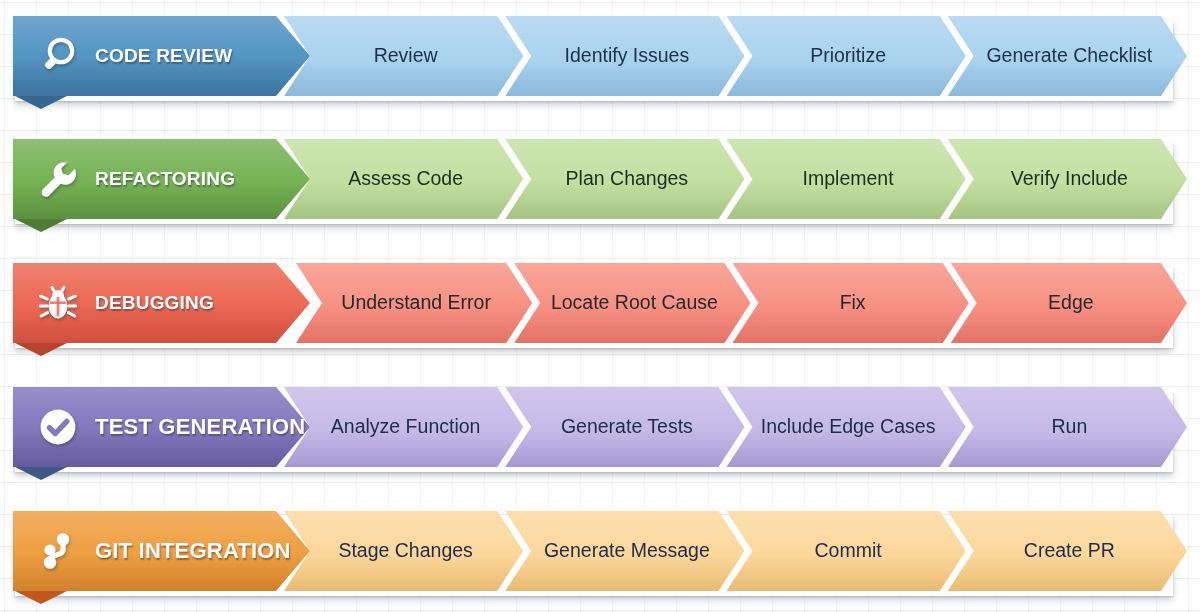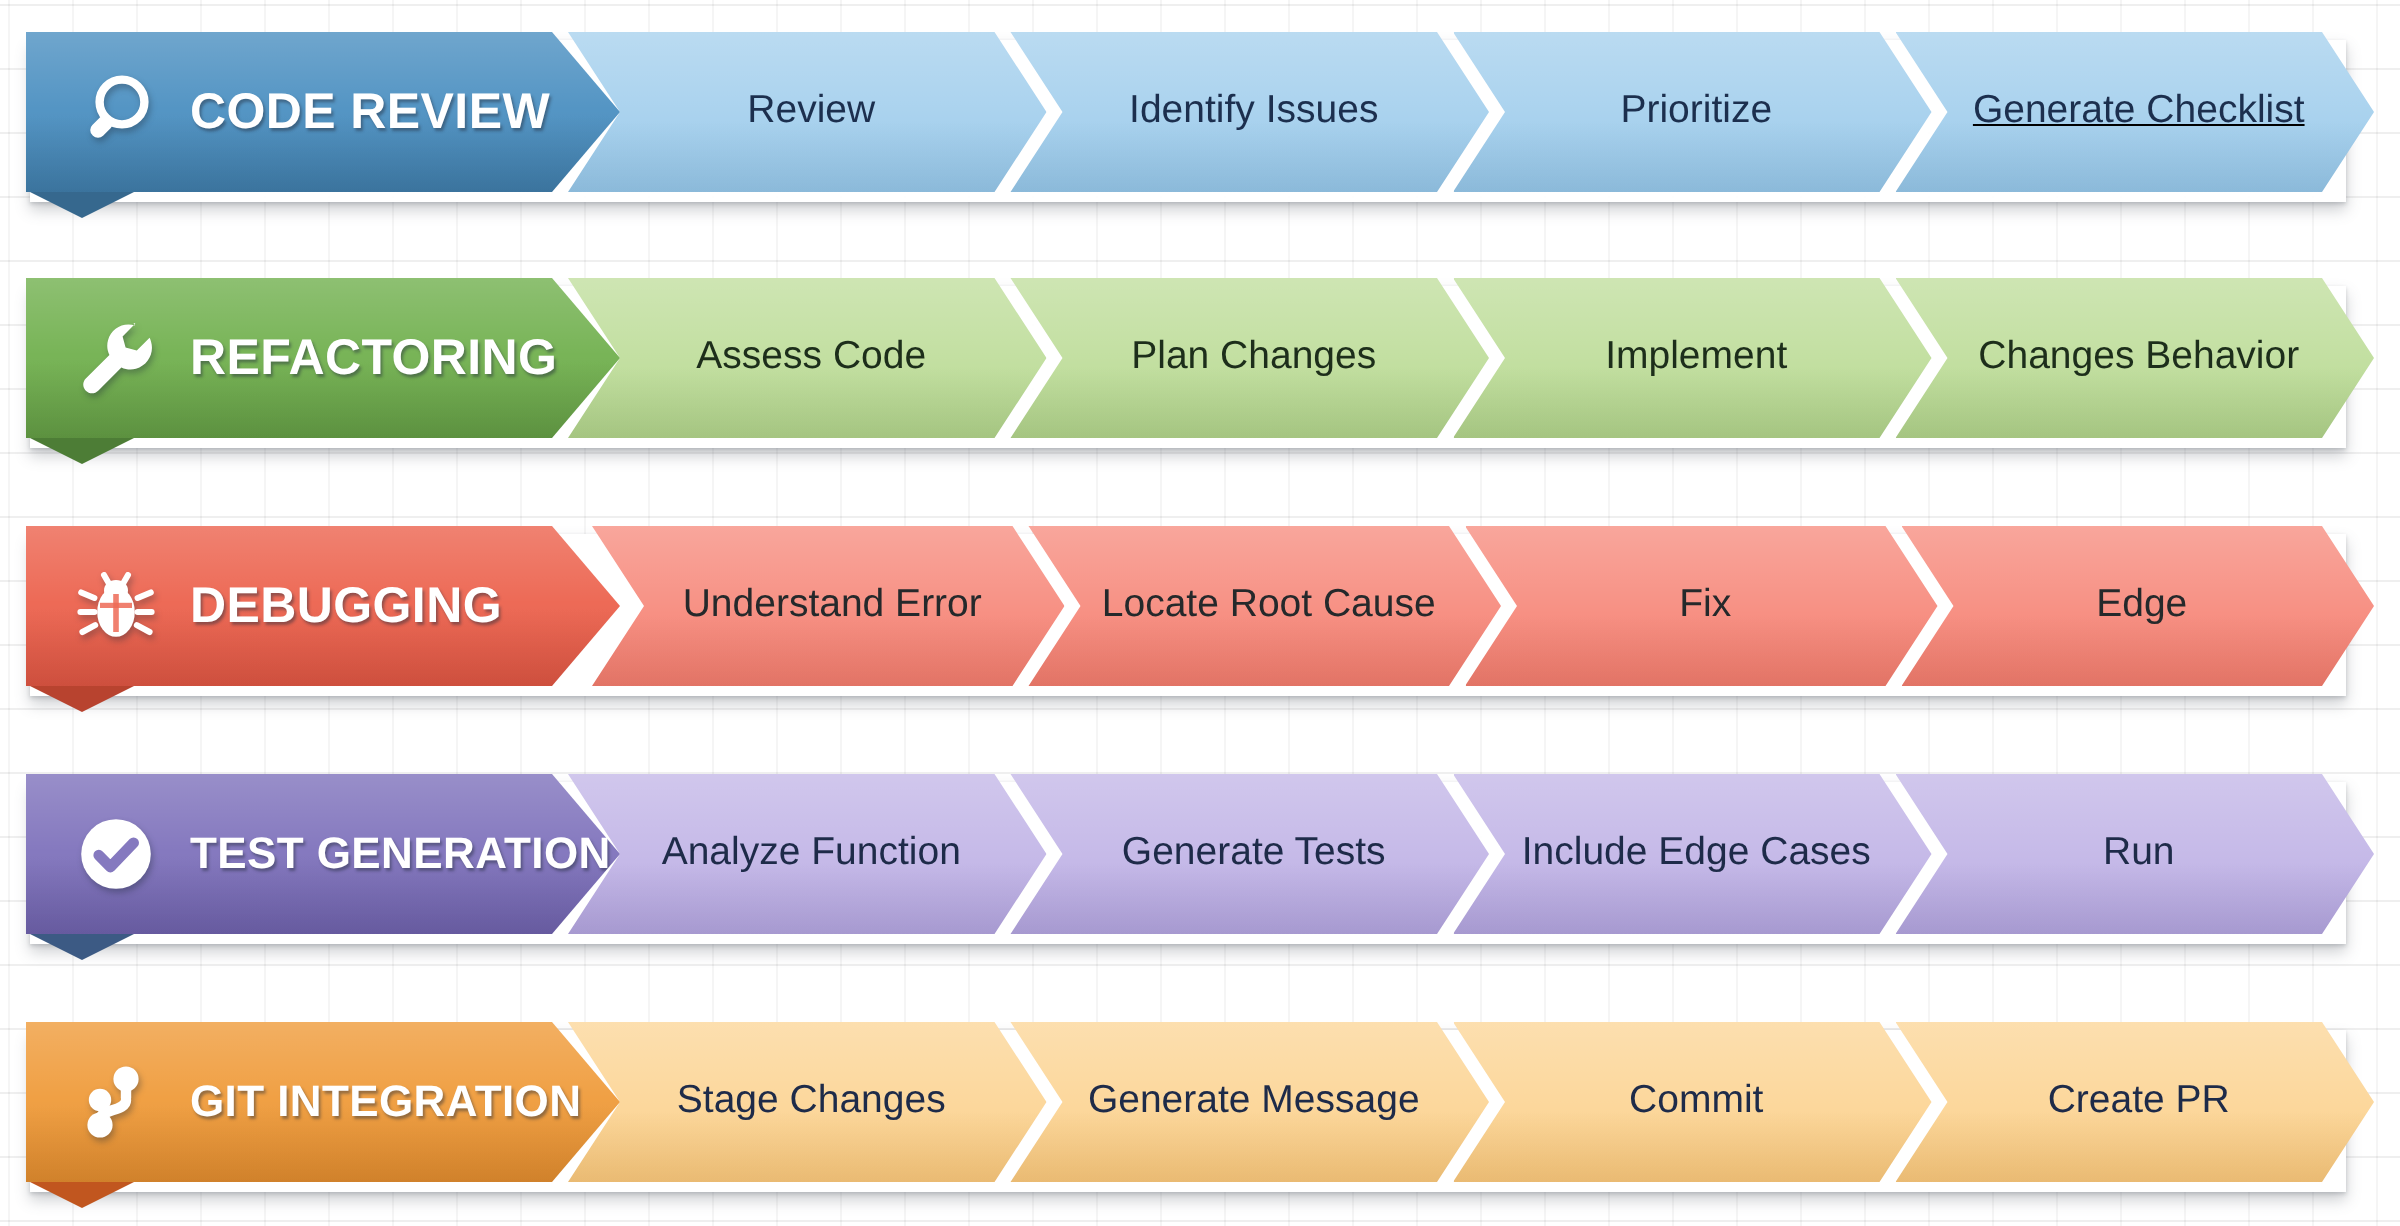--- a/index.html
+++ b/index.html
@@ -117,21 +117,21 @@
     position: relative;
     z-index: 3;
     filter: drop-shadow(1.5px 2px 1.5px rgba(30,40,55,.35));
   }
   .label-icon svg { display: block; }
 
   .label-text {
     position: relative;
     z-index: 3;
     color: #ffffff;
-    font-size: 25px;
+    font-size: 19px;
     font-weight: bold;
     letter-spacing: .2px;
     white-space: nowrap;
     text-shadow: 1px 1.5px 1.5px rgba(35,45,60,.45);
   }
   .label-text.small { font-size: 22px; }
 
   
   .row-steps {
     position: relative;
@@ -195,21 +195,21 @@
       <div class="row-steps">
         <div class="step" style="background: linear-gradient(rgb(169, 210, 238) 0%, rgb(169, 210, 238) 55%, rgb(147, 196, 230) 100%);">
           <span class="step-text" style="color: rgb(28, 47, 78);">Review</span>
         </div>
         <div class="step" style="background: linear-gradient(rgb(169, 210, 238) 0%, rgb(169, 210, 238) 55%, rgb(147, 196, 230) 100%);">
           <span class="step-text" style="color: rgb(28, 47, 78);">Identify Issues</span>
         </div>
         <div class="step" style="background: linear-gradient(rgb(169, 210, 238) 0%, rgb(169, 210, 238) 55%, rgb(147, 196, 230) 100%);">
           <span class="step-text" style="color: rgb(28, 47, 78);">Prioritize</span>
         </div>
-        <div class="step" style="background: linear-gradient(rgb(169, 210, 238) 0%, rgb(169, 210, 238) 55%, rgb(147, 196, 230) 100%); text-decoration: underline;">
+        <div class="step" style="background: linear-gradient(rgb(169, 210, 238) 0%, rgb(169, 210, 238) 55%, rgb(147, 196, 230) 100%);">
           <span class="step-text" style="color: rgb(28, 47, 78);">Generate Checklist</span>
         </div>
       </div>
     </div>
     <div class="process-row row-1">
       <div class="row-shadow"></div>
       <div class="ribbon-fold" style="border-top-color: rgb(77, 125, 54);"></div>
       <div class="row-label" style="background: linear-gradient(rgb(120, 180, 87) 0%, rgb(120, 180, 87) 52%, rgb(99, 156, 68) 100%);">
         <span class="label-icon">
           <svg width="44" height="44" viewBox="0 0 44 44">
@@ -222,21 +222,21 @@
         <div class="step" style="background: linear-gradient(rgb(194, 223, 160) 0%, rgb(194, 223, 160) 55%, rgb(174, 208, 136) 100%);">
           <span class="step-text" style="color: rgb(29, 46, 27);">Assess Code</span>
         </div>
         <div class="step" style="background: linear-gradient(rgb(194, 223, 160) 0%, rgb(194, 223, 160) 55%, rgb(174, 208, 136) 100%);">
           <span class="step-text" style="color: rgb(29, 46, 27);">Plan Changes</span>
         </div>
         <div class="step" style="background: linear-gradient(rgb(194, 223, 160) 0%, rgb(194, 223, 160) 55%, rgb(174, 208, 136) 100%);">
           <span class="step-text" style="color: rgb(29, 46, 27);">Implement</span>
         </div>
         <div class="step" style="background: linear-gradient(rgb(194, 223, 160) 0%, rgb(194, 223, 160) 55%, rgb(174, 208, 136) 100%);">
-          <span class="step-text" style="color: rgb(29, 46, 27);">Changes Behavior</span>
+          <span class="step-text" style="color: rgb(29, 46, 27);">Verify Include</span>
         </div>
       </div>
     </div>
     <div class="process-row row-2">
       <div class="row-shadow"></div>
       <div class="ribbon-fold" style="border-top-color: rgb(184, 67, 47);"></div>
       <div class="row-label" style="background: linear-gradient(rgb(237, 106, 86) 0%, rgb(237, 106, 86) 52%, rgb(221, 85, 66) 100%);">
         <span class="label-icon">
           <svg width="44" height="44" viewBox="0 0 44 44">
             <ellipse cx="22" cy="25" rx="9.4" ry="12.4" fill="#ffffff"></ellipse>

